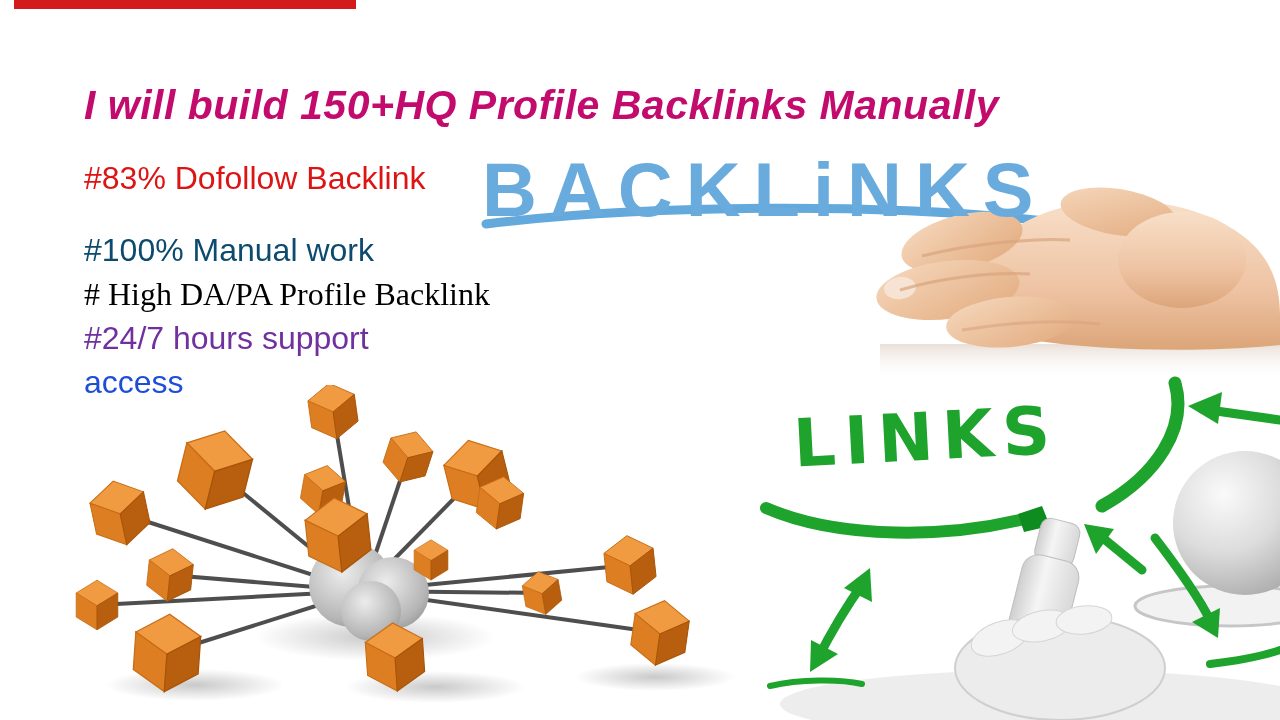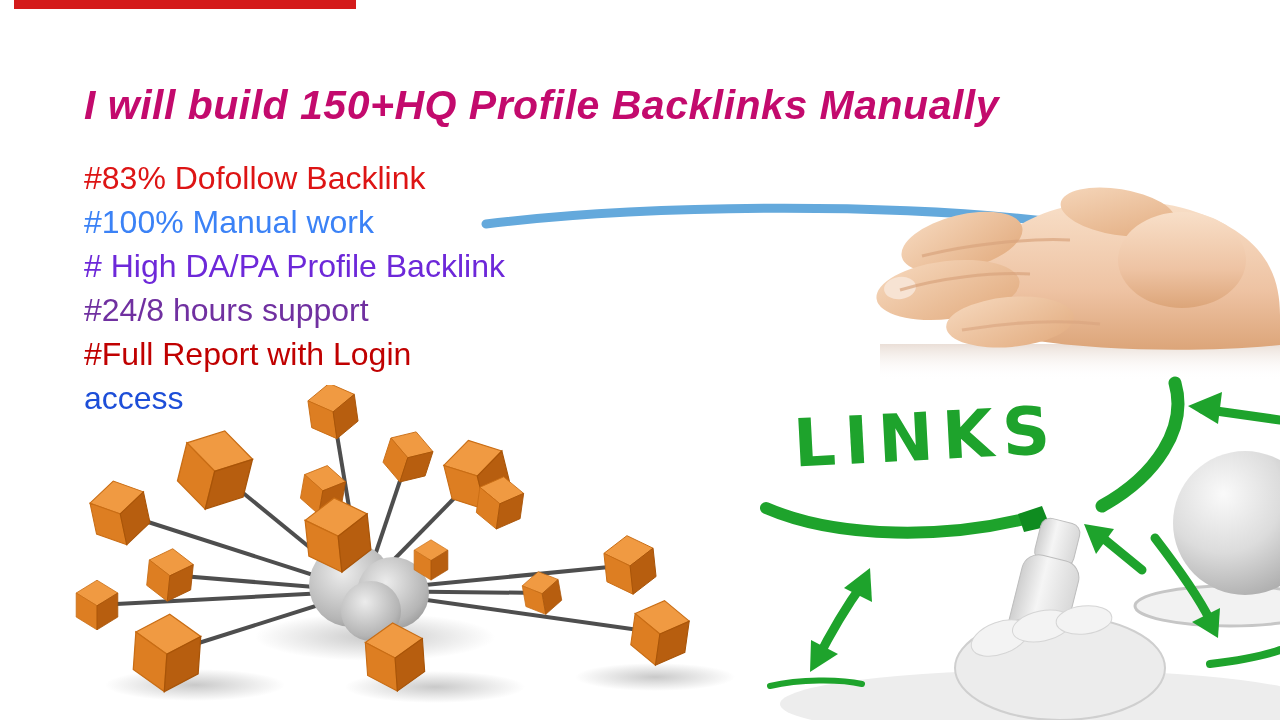--- a/index.html
+++ b/index.html
@@ -20,27 +20,27 @@
 <body>
 
 <div class="stage">
 
   <div class="top-bar" style="background: rgb(212, 27, 27);"></div>
 
   <h1 class="title" style="color: rgb(195, 10, 109);">I will build 150+HQ Profile Backlinks Manually</h1>
 
   <ul class="features">
     <li style="color: rgb(221, 20, 20);">#83% Dofollow Backlink</li>
-    <li style="color: #3b82f6;">#100% Manual work</li>
-    <li style="color: #6d28d9;"># High DA/PA Profile Backlink</li>
-    <li style="color: rgb(112, 48, 160);">#24/8 hours support</li>
-    <li style="color: rgb(192, 0, 0);">#Full Report with Login</li>
+    <li style="color: #0c4a6e; margin-top: 28px;">#100% Manual work</li>
+    <li style="color: #000000; font-family: Liberation Serif, serif;"># High DA/PA Profile Backlink</li>
+    <li style="color: rgb(112, 48, 160);">#24/7 hours support</li>
     <li style="color: #1d4ed8;">access</li>
   </ul>
 
+  <div class="backlinks-word" style="color: rgb(106, 171, 222);">BACKLiNKS</div>
 
   <svg class="hand-svg" width="810" height="240" viewBox="0 0 810 240">
     <defs>
       <linearGradient id="skin" x1="0" y1="0" x2="0" y2="1">
         <stop offset="0" stop-color="#f8dfc8"></stop>
           <stop offset="0.6" stop-color="#eec3a3"></stop>
           <stop offset="1" stop-color="#dca579"></stop>
       </linearGradient>
       <linearGradient id="skin2" x1="0" y1="0" x2="1" y2="1">
         <stop offset="0" stop-color="#f6d8bd"></stop>

